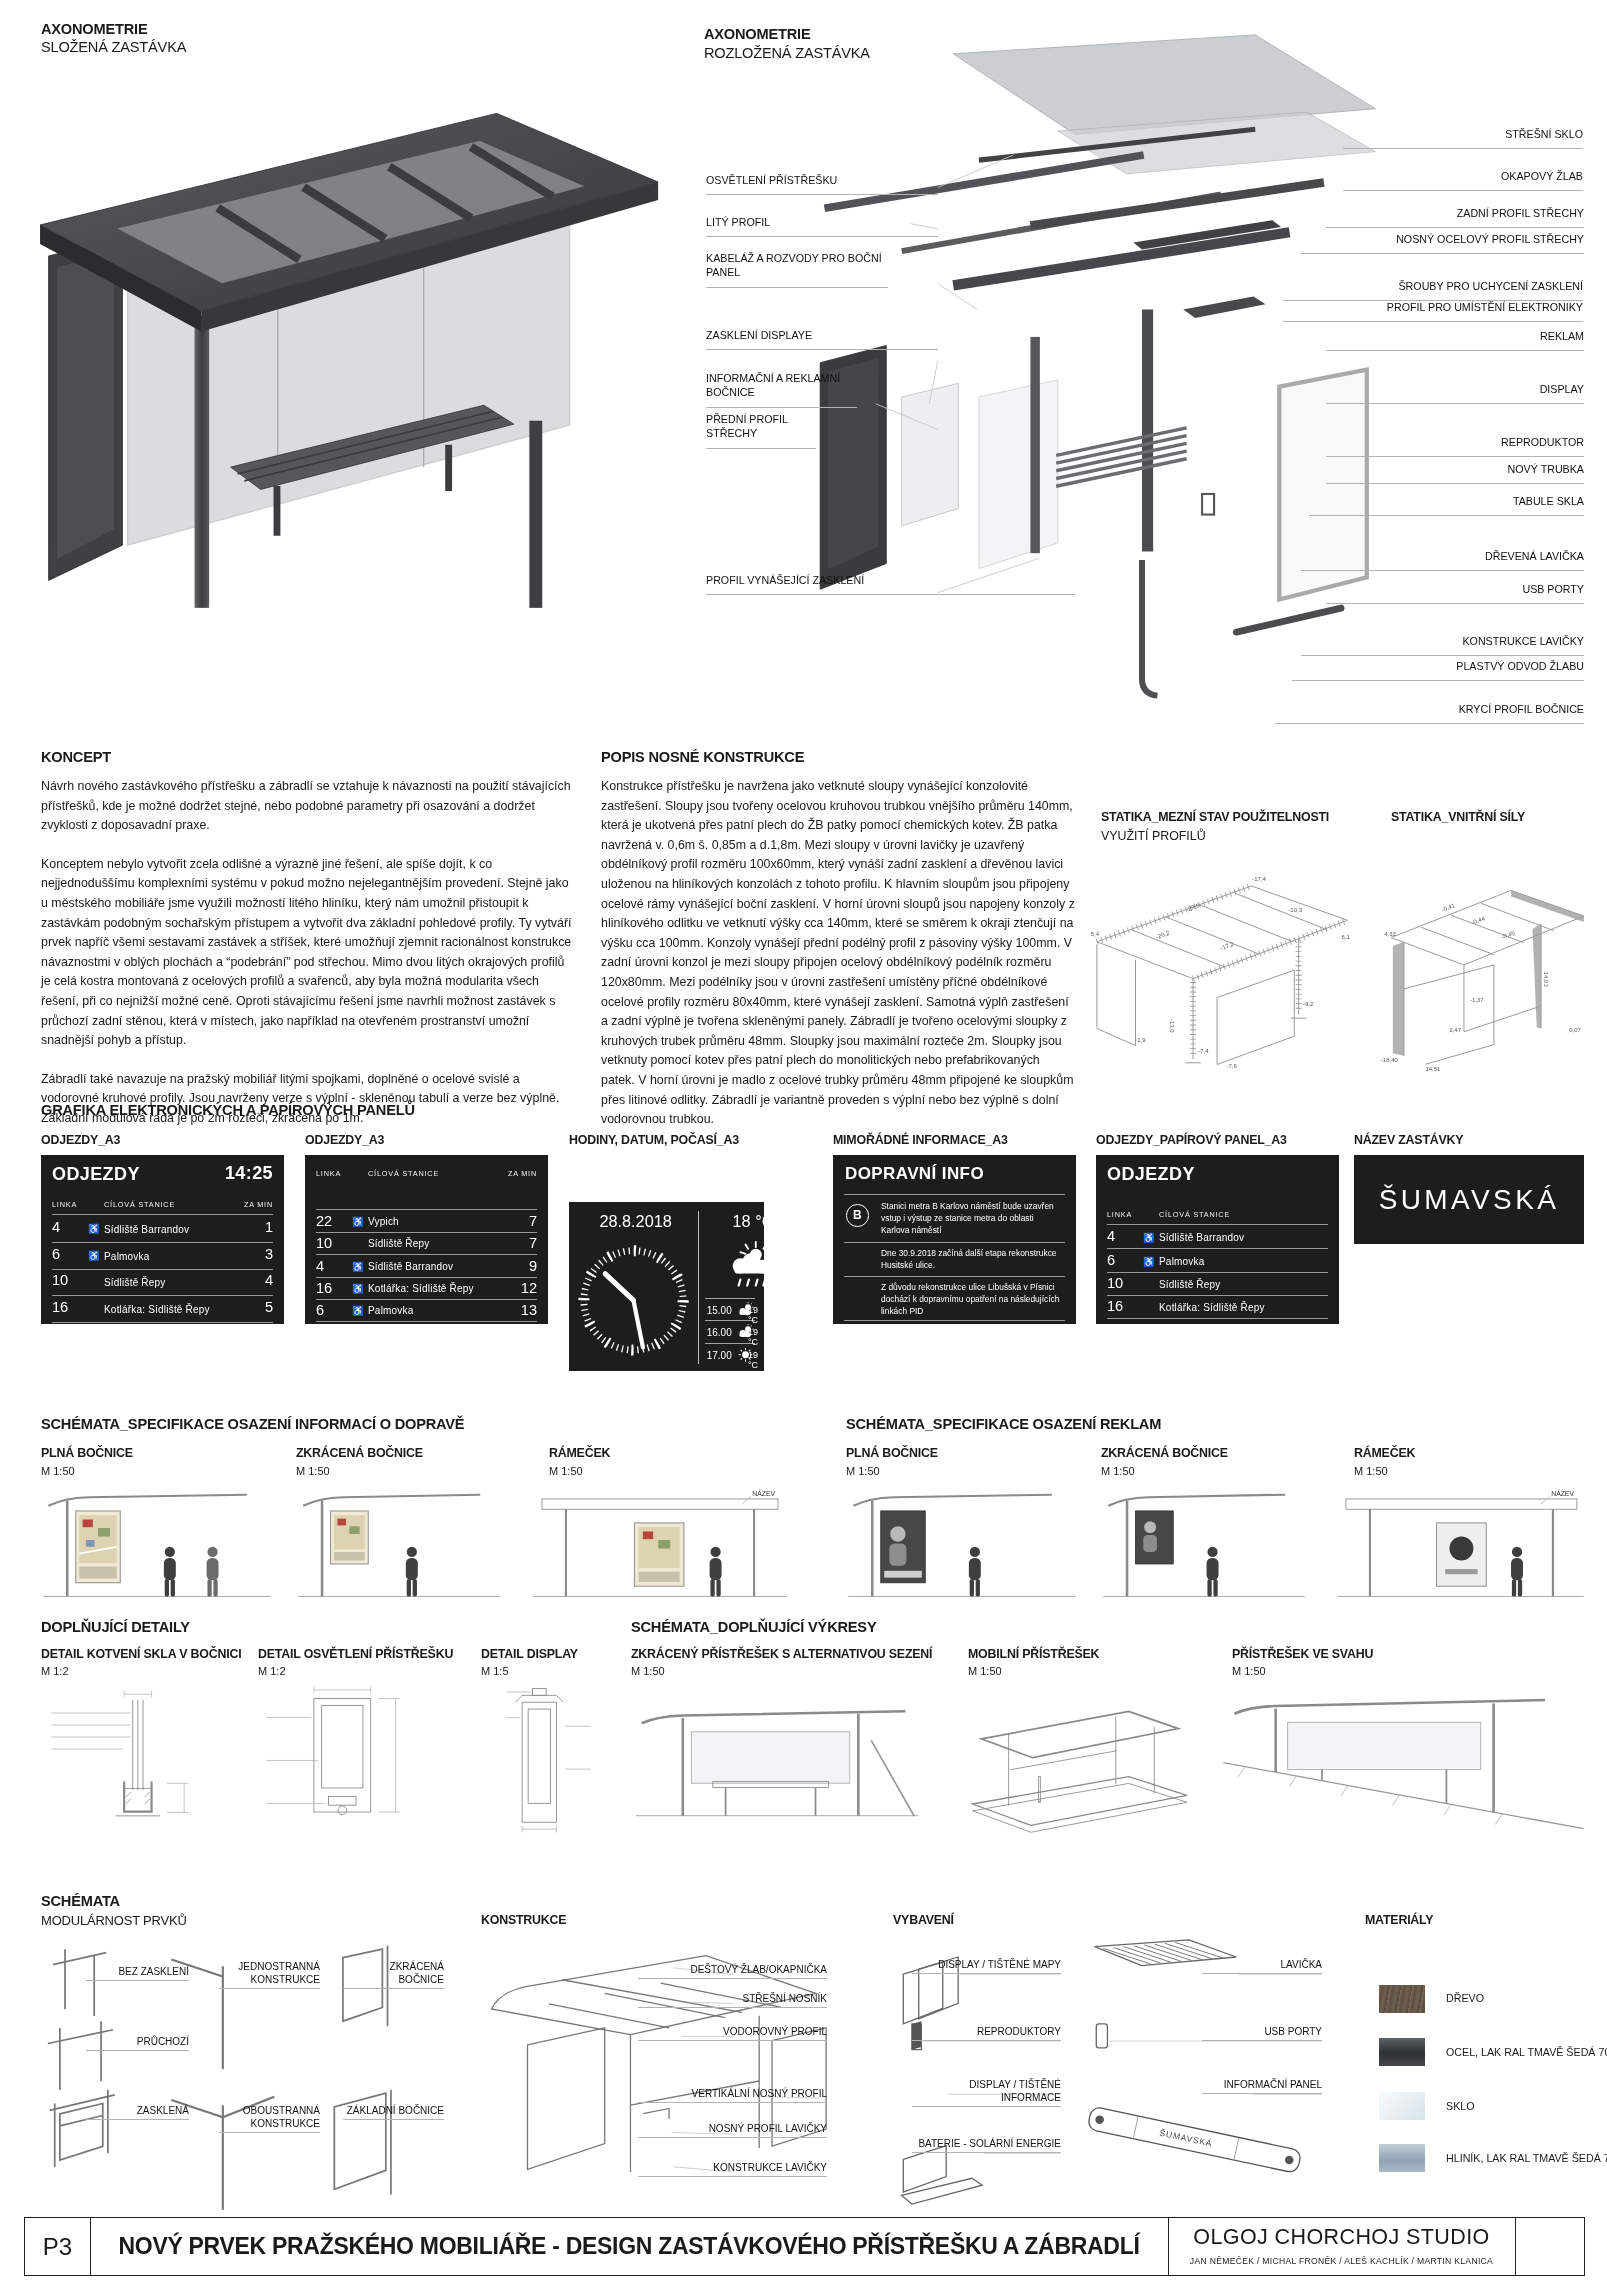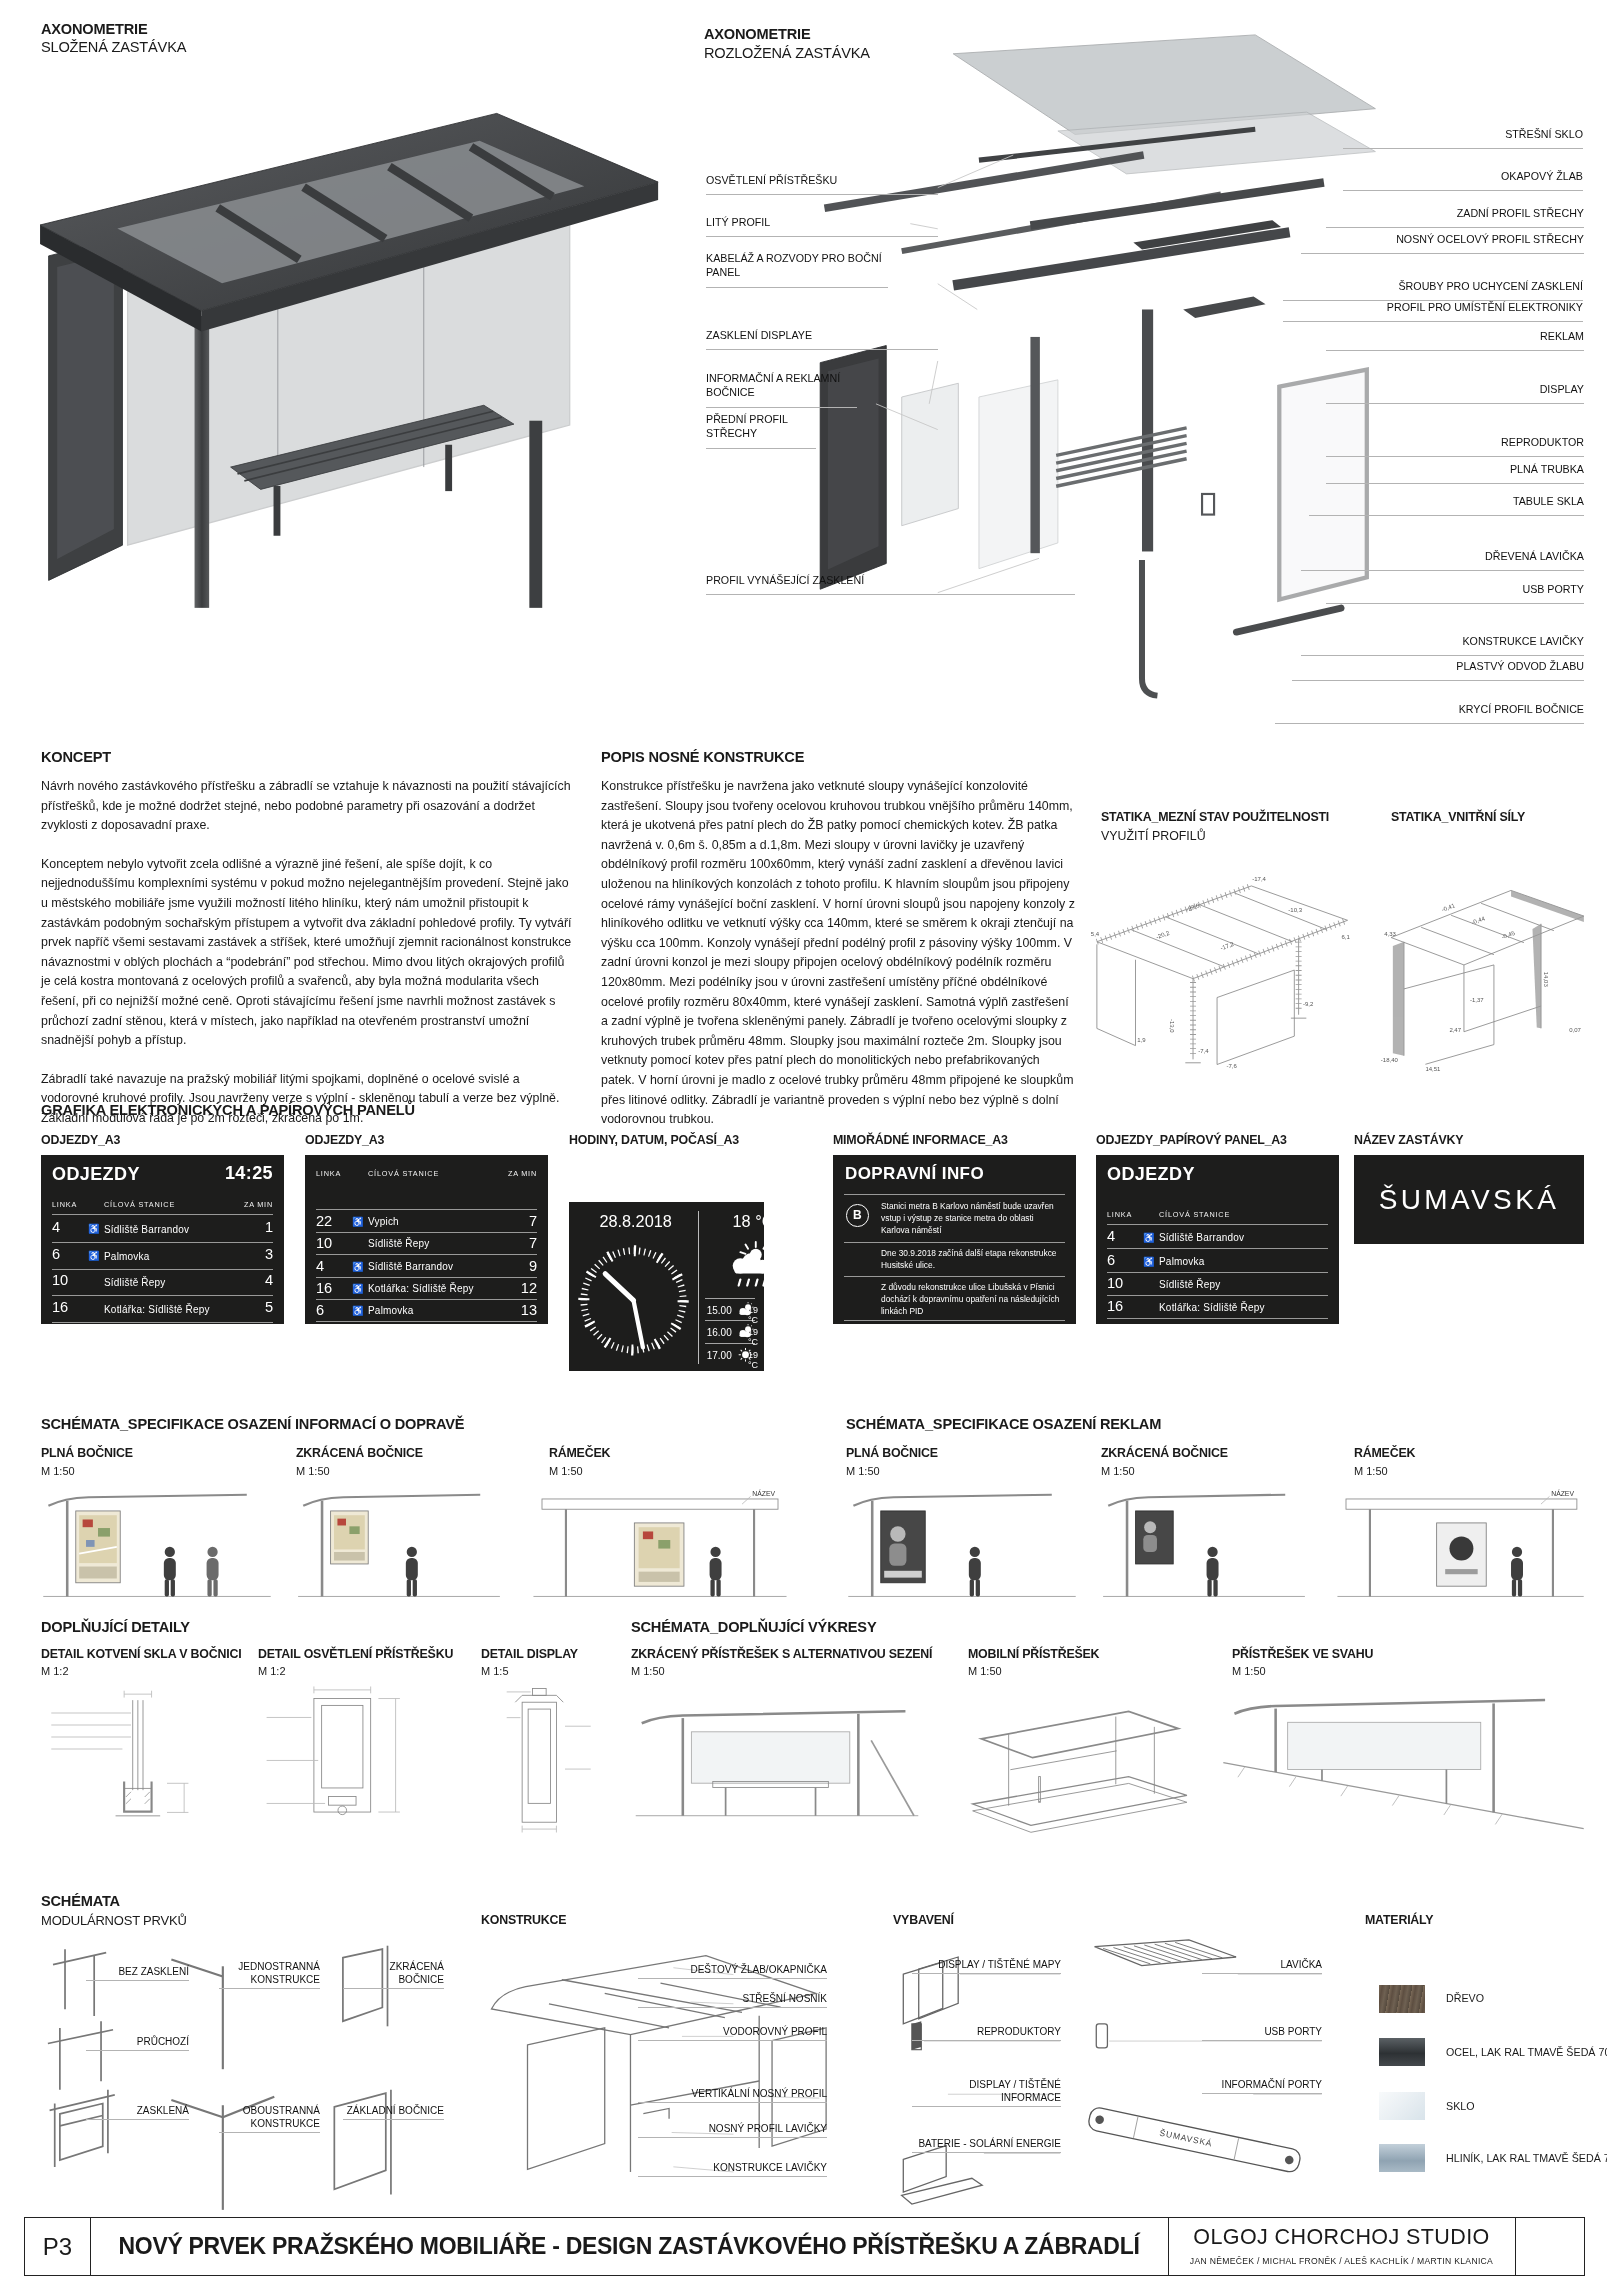--- a/index.html
+++ b/index.html
@@ -137,21 +137,21 @@
 
   <div class="abs co r" style="left:1343px;top:127px;width:240px">STŘEŠNÍ SKLO</div>
   <div class="abs co r" style="left:1343px;top:169px;width:240px">OKAPOVÝ ŽLAB</div>
   <div class="abs co r" style="left:1326px;top:206px;width:258px">ZADNÍ PROFIL STŘECHY</div>
   <div class="abs co r" style="left:1301px;top:232px;width:283px">NOSNÝ OCELOVÝ PROFIL STŘECHY</div>
   <div class="abs co r" style="left:1283px;top:279px;width:300px">ŠROUBY PRO UCHYCENÍ ZASKLENÍ</div>
   <div class="abs co r" style="left:1283px;top:300px;width:300px">PROFIL PRO UMÍSTĚNÍ ELEKTRONIKY</div>
   <div class="abs co r" style="left:1326px;top:329px;width:258px">REKLAM</div>
   <div class="abs co r" style="left:1326px;top:382px;width:258px">DISPLAY</div>
   <div class="abs co r" style="left:1326px;top:435px;width:258px">REPRODUKTOR</div>
-  <div class="abs co r" style="left:1326px;top:462px;width:258px">PLNÁ TRUBKA</div>
+  <div class="abs co r" style="left:1326px;top:462px;width:258px">NOVÝ TRUBKA</div>
   <div class="abs co r" style="left:1309px;top:494px;width:275px">TABULE SKLA</div>
   <div class="abs co r" style="left:1301px;top:549px;width:283px">DŘEVENÁ LAVIČKA</div>
   <div class="abs co r" style="left:1326px;top:582px;width:258px">USB PORTY</div>
   <div class="abs co r" style="left:1301px;top:634px;width:283px">KONSTRUKCE LAVIČKY</div>
   <div class="abs co r" style="left:1292px;top:659px;width:292px">PLASTVÝ ODVOD ŽLABU</div>
   <div class="abs co r" style="left:1275px;top:702px;width:309px">KRYCÍ PROFIL BOČNICE</div>
 
   <div class="abs st" style="left:41px;top:749px">KONCEPT</div>
   <div class="abs bodytxt" style="left:41px;top:777px;width:531px">
     <p>Návrh nového zastávkového přístřešku a zábradlí se vztahuje k návaznosti na použití stávajících přístřešků, kde je možné dodržet stejné, nebo podobné parametry při osazování a dodržet zvyklosti z doposavadní praxe.</p>
@@ -771,21 +771,21 @@
         <line x1="252" y1="120" x2="500" y2="120"></line>
       <line x1="420" y1="182" x2="500" y2="182"></line>
     </g>
   </svg>
   <div class="abs mlabel" style="left:912px;top:1959px;width:149px">DISPLAY / TIŠTĚNÉ MAPY</div>
   <div class="abs mlabel" style="left:912px;top:2026px;width:149px">REPRODUKTORY</div>
   <div class="abs mlabel" style="left:912px;top:2079px;width:149px">DISPLAY / TIŠTĚNÉ INFORMACE</div>
   <div class="abs mlabel" style="left:912px;top:2138px;width:149px">BATERIE - SOLÁRNÍ ENERGIE</div>
   <div class="abs mlabel" style="left:1202px;top:1959px;width:120px">LAVIČKA</div>
   <div class="abs mlabel" style="left:1202px;top:2026px;width:120px">USB PORTY</div>
-  <div class="abs mlabel" style="left:1202px;top:2079px;width:120px">INFORMAČNÍ PORTY</div>
+  <div class="abs mlabel" style="left:1202px;top:2079px;width:120px">INFORMAČNÍ PANEL</div>
 
   <div class="swatch" style="left:1379px;top:1985px;background:repeating-linear-gradient(100deg,#7a6a58 0px,#5d4e41 3.4px,#6f6152 6.9px,#564a3e 11px)"></div>
   <div class="swlabel" style="left:1446px;top:1992px">DŘEVO</div>
   <div class="swatch" style="left:1379px;top:2038px;background:linear-gradient(180deg,#5b6165 0%,#2d3134 55%,#44484c 100%)"></div>
   <div class="swlabel" style="left:1446px;top:2046px">OCEL, LAK RAL TMAVĚ ŠEDÁ 7021</div>
   <div class="swatch" style="left:1379px;top:2092px;background:linear-gradient(135deg,#f8fafb 0%,#e9eff3 50%,#d8e3ea 100%)"></div>
   <div class="swlabel" style="left:1446px;top:2100px">SKLO</div>
   <div class="swatch" style="left:1379px;top:2144px;background:linear-gradient(180deg,#c3d0da 0%,#8fa3b2 60%,#a9bac6 100%)"></div>
   <div class="swlabel" style="left:1446px;top:2152px">HLINÍK, LAK RAL TMAVĚ ŠEDÁ 7021</div>
 

